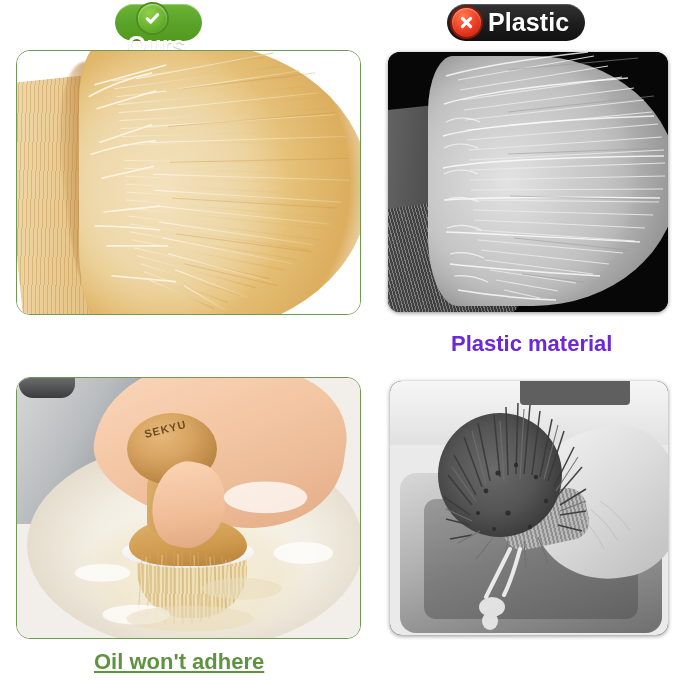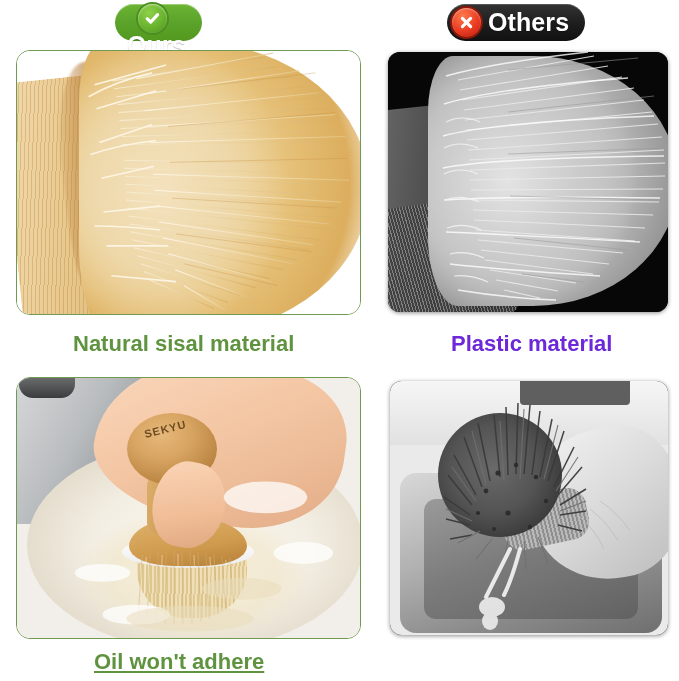--- a/index.html
+++ b/index.html
@@ -265,21 +265,21 @@
     </span>
     <span class="badge-label">Ours</span>
   </div>
 
   <div class="badge badge-others">
     <span class="badge-icon icon-cross">
       <svg width="15" height="15" viewBox="0 0 15 15" aria-hidden="true">
         <path d="M3.4 3.4 L11.6 11.6 M11.6 3.4 L3.4 11.6" fill="none" stroke="#ffffff" stroke-width="3.1" stroke-linecap="round"></path>
       </svg>
     </span>
-    <span class="badge-label">Others</span>
+    <span class="badge-label">Plastic</span>
   </div>
 
   <div class="panel panel-ours p-tl">
     <div class="art">
       <div class="tl-bg"></div>
       <div class="tl-handle"></div>
       <div class="tl-ferrule"></div>
       <div class="tl-bristle-mass"></div>
       <svg class="tl-fibers" viewBox="0 0 345 265" preserveAspectRatio="none" aria-hidden="true">
         <defs>
@@ -354,21 +354,20 @@
           <path d="M150 40 L300 22"></path>
             <path d="M152 76 L320 62"></path>
             <path d="M154 112 L332 108"></path>
           <path d="M156 148 L322 158"></path>
             <path d="M160 184 L296 202"></path>
             <path d="M168 214 L262 236"></path>
         </g>
       </svg>
     </div>
   </div>
-  <div class="caption cap-good cap-tl">Natural sisal material</div>
 
   <div class="panel panel-others p-tr">
     <div class="art gray">
       <div class="tr-bg"></div>
       <div class="tr-base"></div>
       <div class="tr-base2"></div>
       <div class="tr-mass"></div>
       <svg class="tr-fibers" viewBox="0 0 280 260" preserveAspectRatio="none" aria-hidden="true">
         <g stroke="#e9e9e9" stroke-width="1.05" fill="none" opacity=".9">
           <path d="M70 28 L206 4"></path>

